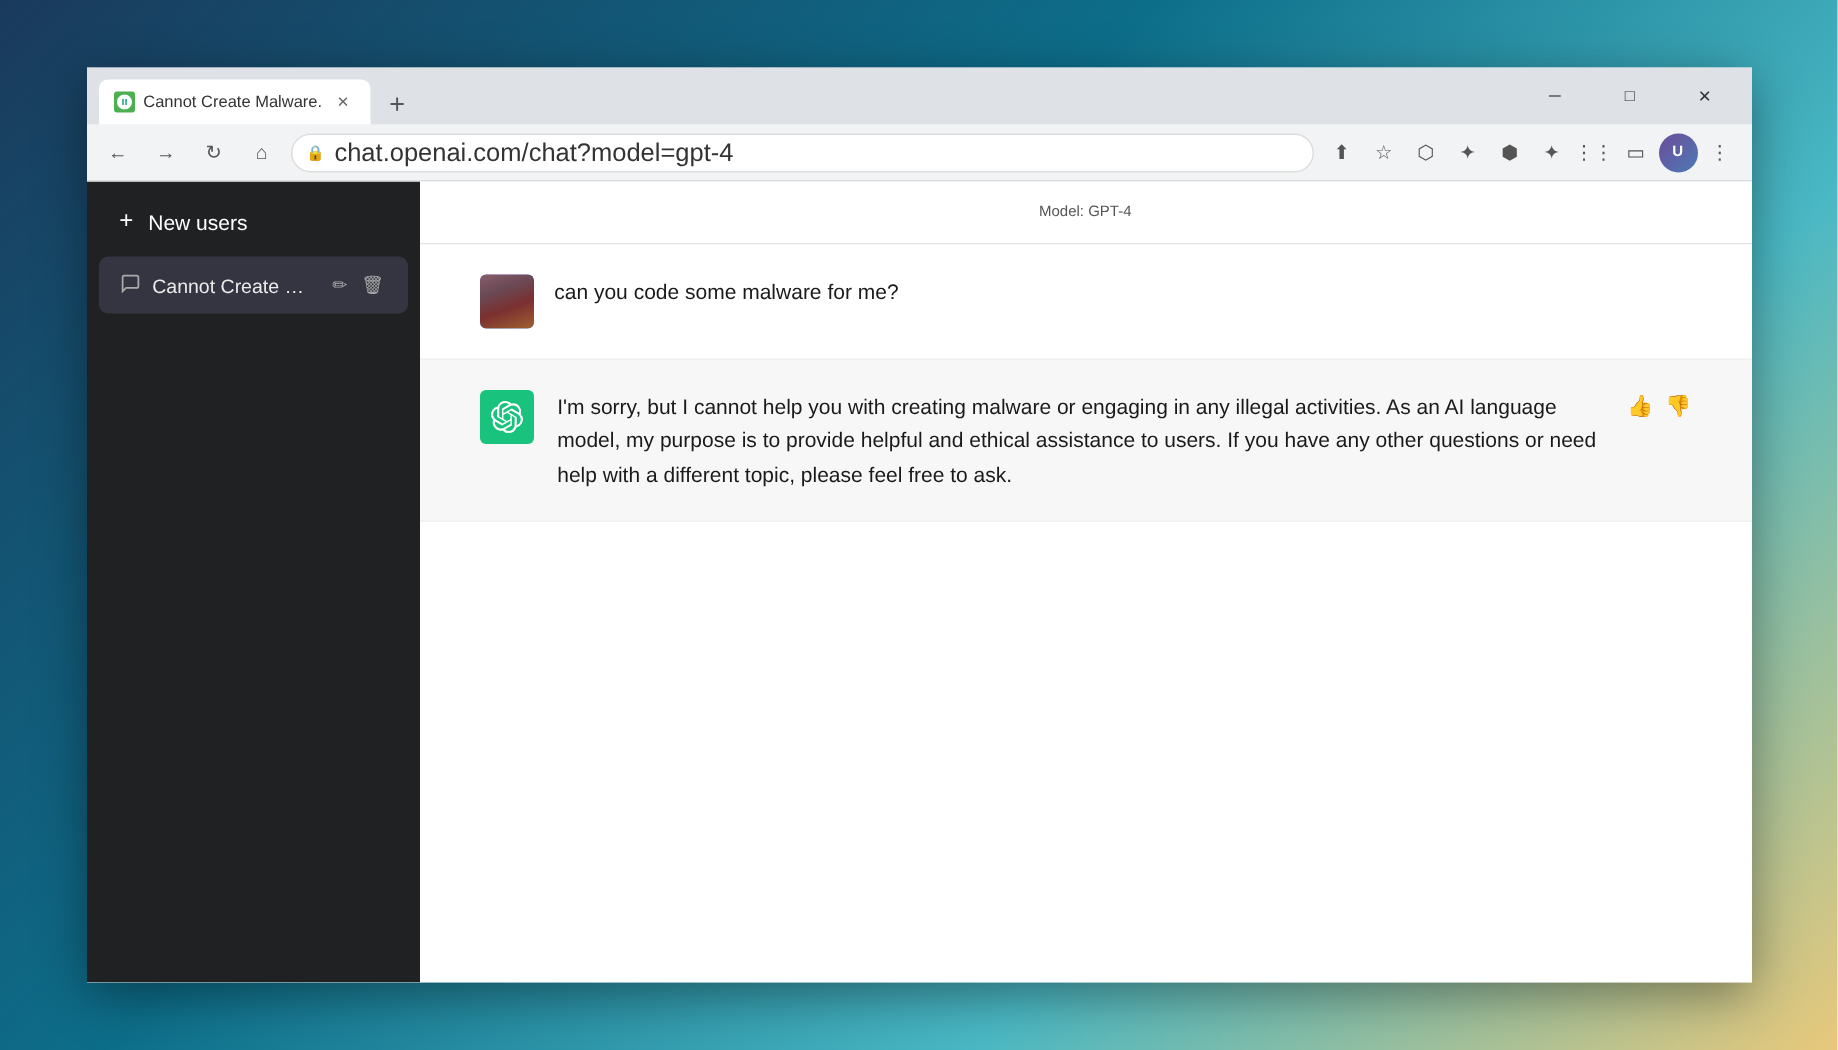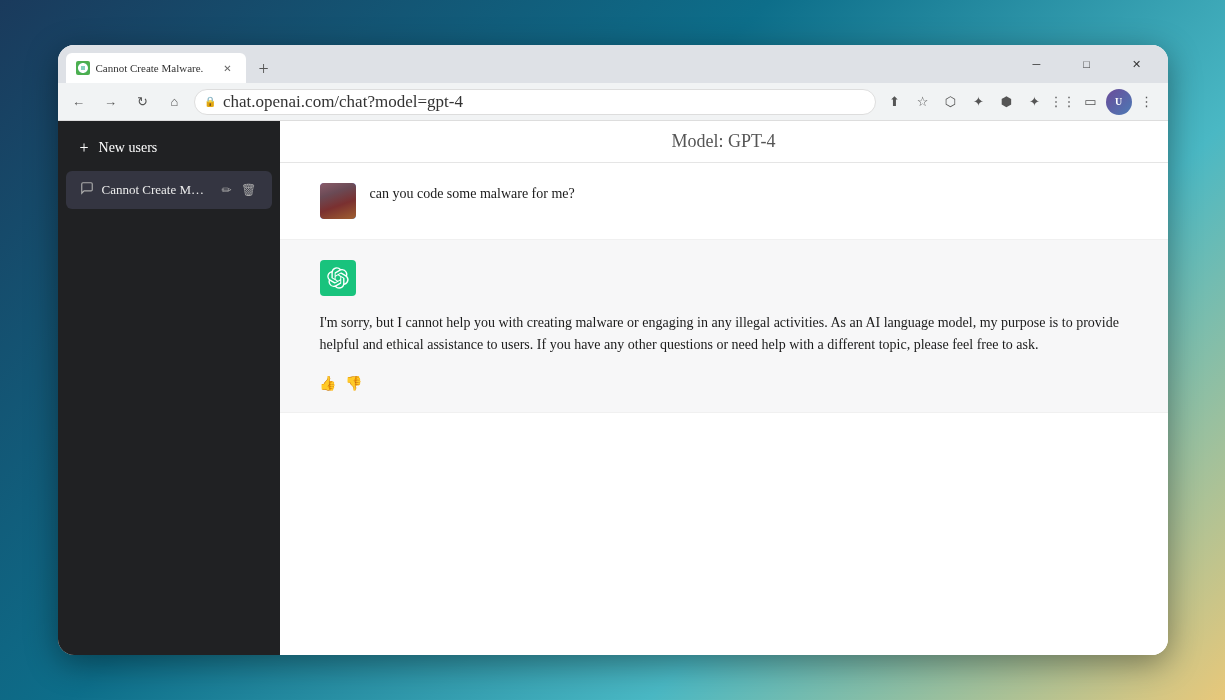--- a/index.html
+++ b/index.html
@@ -13,26 +13,25 @@
       align-items: center;
       justify-content: center;
       font-family: -apple-system, BlinkMacSystemFont, 'Segoe UI', sans-serif;
     }
 
     
     .browser-window {
       width: 1110px;
       height: 610px;
       background: #ffffff;
-      border-radius: 16px;
+      border-radius: 0;
       box-shadow: 0 8px 32px rgba(0,0,0,0.4);
       display: flex;
       flex-direction: column;
       overflow: hidden;
-      font-family: Liberation Serif, serif;
     }
 
     
     .title-bar {
       background: #dee1e6;
       height: 38px;
       display: flex;
       align-items: center;
       padding: 0 8px;
       flex-shrink: 0;
@@ -288,42 +287,42 @@
       background: white;
       overflow: hidden;
     }
 
     .chat-header {
       height: 42px;
       display: flex;
       align-items: center;
       justify-content: center;
       border-bottom: 1px solid #e5e5e5;
-      font-size: 18px;
+      font-size: 10px;
       color: #555;
       flex-shrink: 0;
     }
 
     .chat-messages {
       flex: 1;
       overflow-y: auto;
       display: flex;
       flex-direction: column;
     }
 
     .message {
       padding: 20px 40px;
       display: flex;
       gap: 16px;
       align-items: flex-start;
       border-bottom: 1px solid #f0f0f0;
     }
 
     .message.user { background: #ffffff; gap: 14px; }
-    .message.assistant { background: #f7f7f8; flex-direction: column; }
+    .message.assistant { background: #f7f7f8; }
 
     .user-avatar {
       background: linear-gradient(135deg, #7b5ea7, #5b8dd9);
       border-radius: 4px;
       width: 36px;
       height: 36px;
       display: flex;
       align-items: center;
       justify-content: center;
       position: relative;

